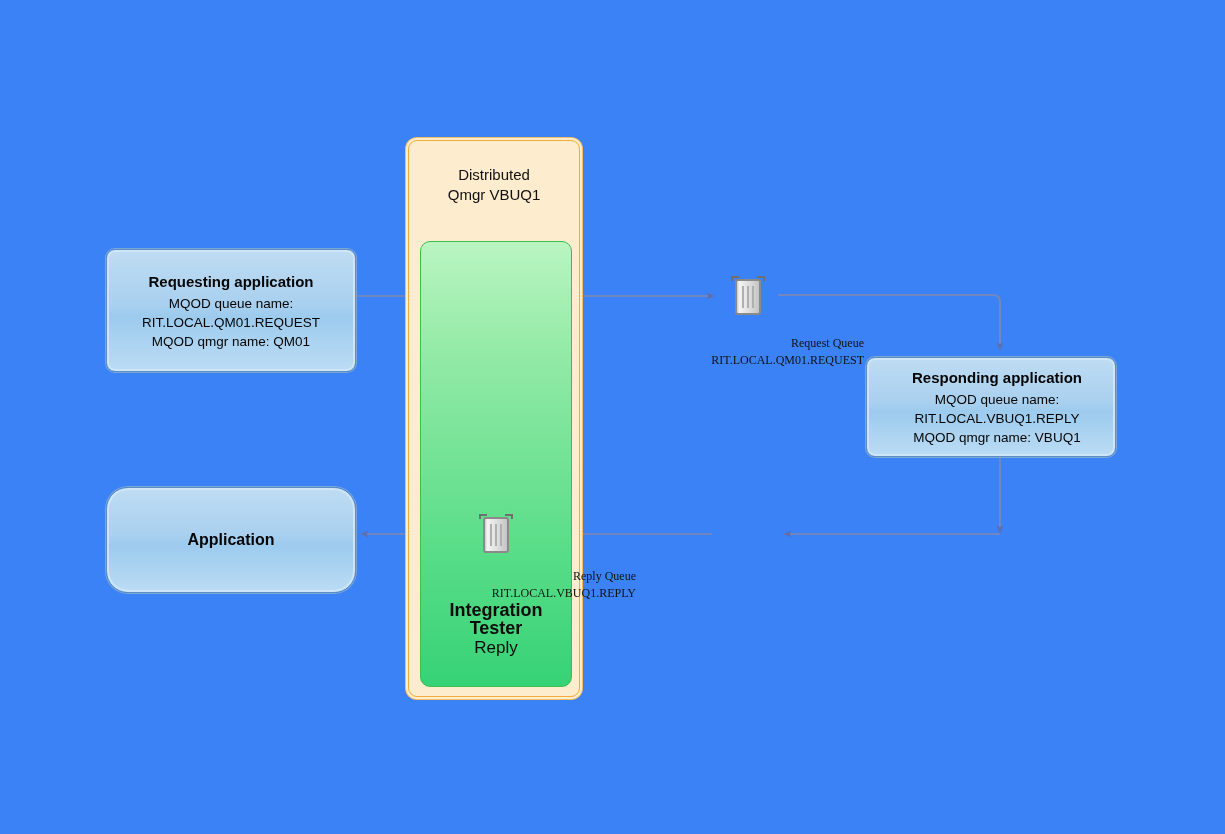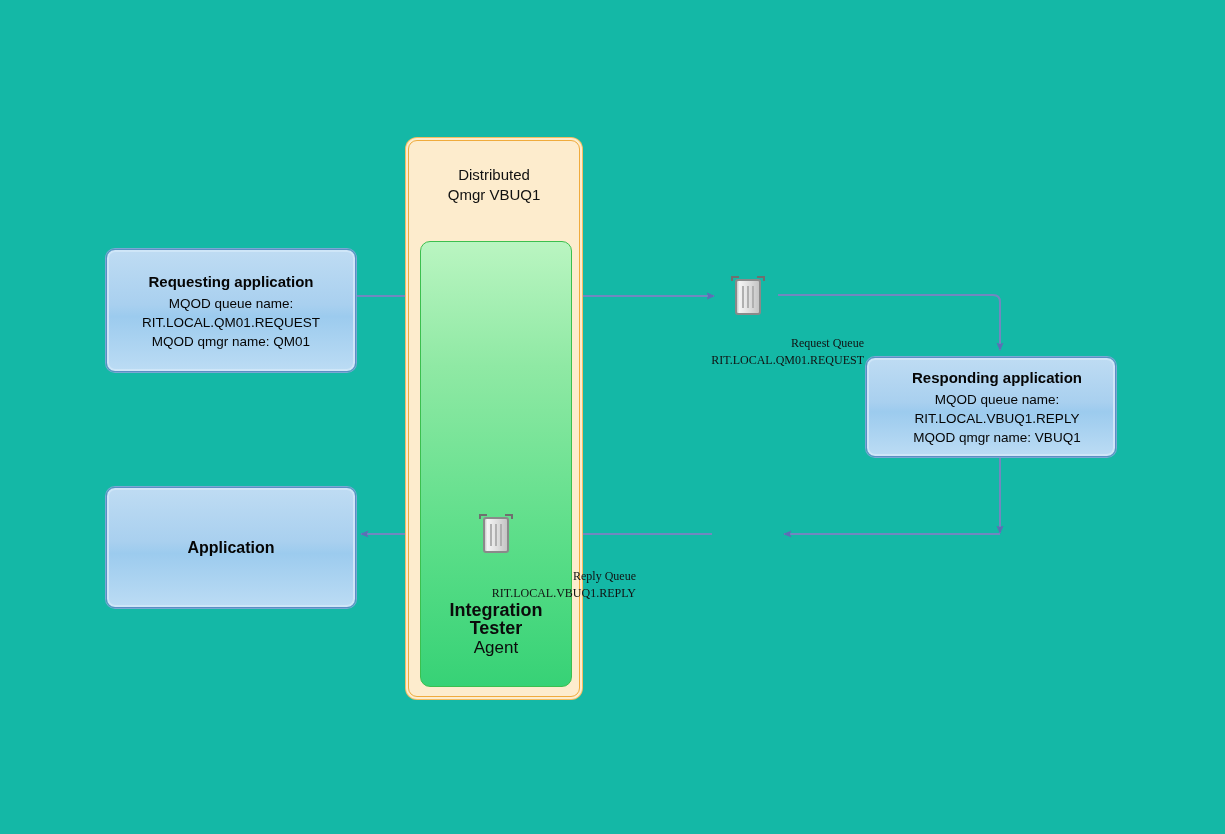--- a/index.html
+++ b/index.html
@@ -10,21 +10,21 @@
   body {
     font-family: "Liberation Sans", sans-serif;
     width: 1225px;
     height: 834px;
     overflow: hidden;
   }
   #canvas {
     position: relative;
     width: 1225px;
     height: 834px;
-    background: #14b8a6;
+    background: #3b82f6;
   }
   #wires {
     position: absolute;
     left: 0;
     top: 0;
     width: 1225px;
     height: 834px;
     pointer-events: none;
   }
 
@@ -161,21 +161,21 @@
   </svg>
 
   <div class="qmgr" style="left:408px; top:140px; width:172px; height:557px;">
     <div class="qmgr-title">Distributed
 Qmgr VBUQ1</div>
   </div>
 
   <div class="agent" style="left:420px; top:241px; width:152px; height:446px;">
     <div class="agent-label">
       <span class="l1">Integration Tester</span>
-      <span class="l2">Agent</span>
+      <span class="l2">Reply</span>
     </div>
   </div>
 
   <div class="queue" style="left:473px; top:512px;">
     <svg width="46" height="44" viewBox="0 0 46 44">
       <defs>
         <linearGradient id="qbodyR" x1="0" y1="0" x2="1" y2="0">
           <stop offset="0%" stop-color="#b9b9b9"></stop>
           <stop offset="14%" stop-color="#f4f4f4"></stop>
           <stop offset="55%" stop-color="#dedede"></stop>
@@ -226,19 +226,19 @@
 
   <div class="appbox" style="left:866px; top:357px; width:250px; height:100px;padding-left:12px;">
     <span class="txt">
       <span class="title">Responding application</span>
       <span class="line">MQOD queue name:</span>
       <span class="line">RIT.LOCAL.VBUQ1.REPLY</span>
       <span class="line">MQOD qmgr name: VBUQ1</span>
     </span>
   </div>
 
-  <div class="appbox single" style="left:106px; top:487px; width:250px; height:121px;">
+  <div class="appbox single" style="left:106px; top:487px; width:250px; height:106px;border-radius:22px;">
     <span class="txt">
       <span class="title">Application</span>
     </span>
   </div>
 
 </div>
 
 </body></html>

